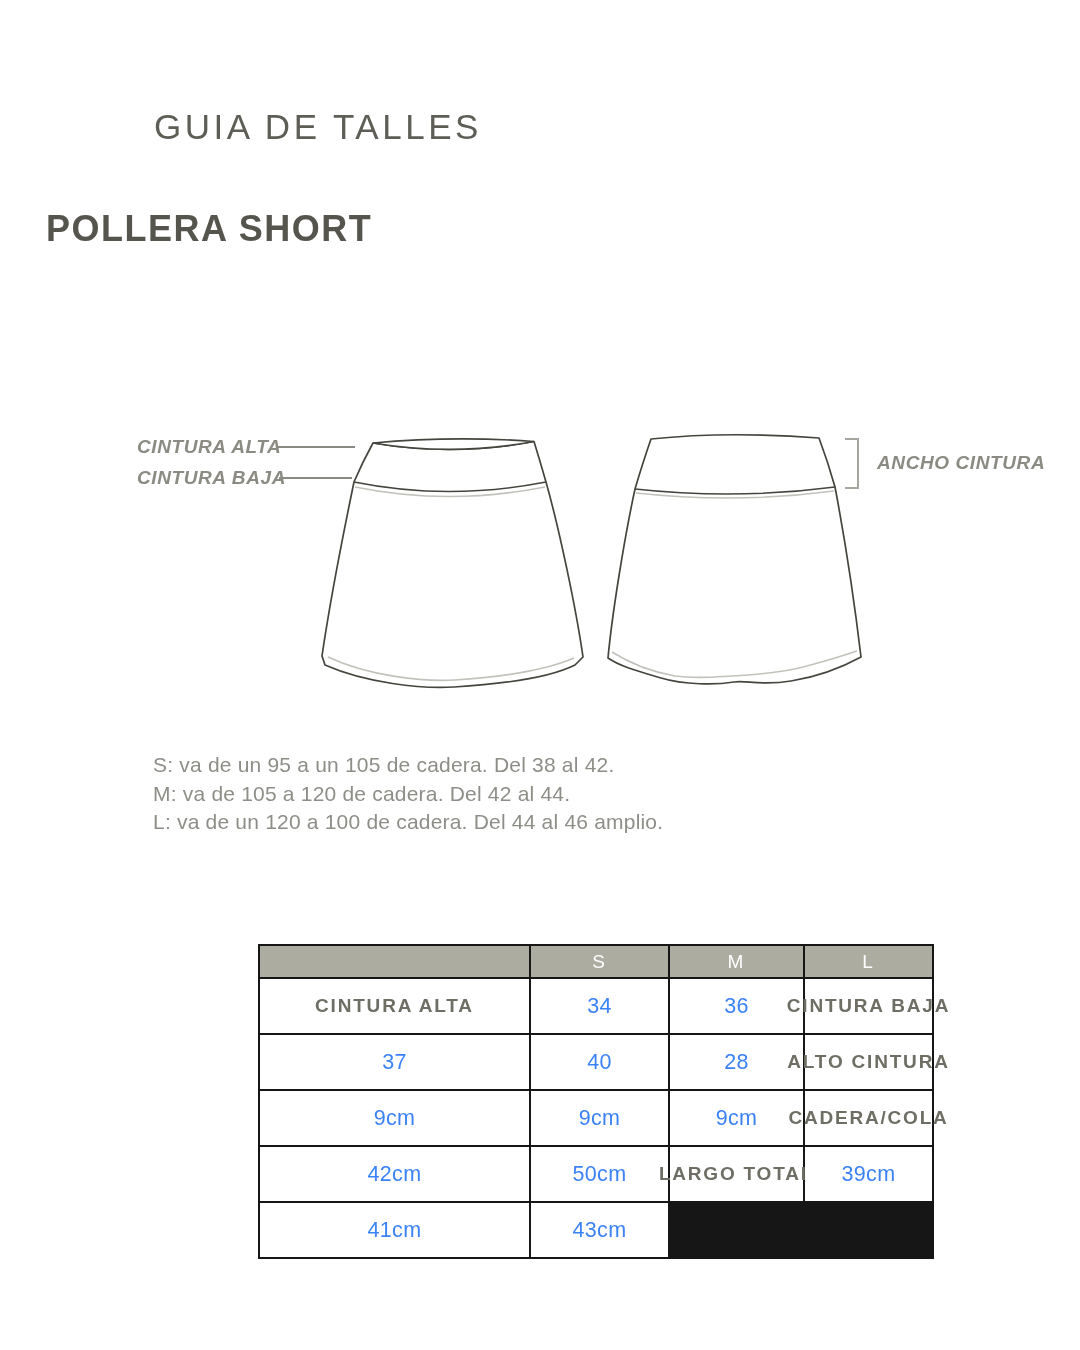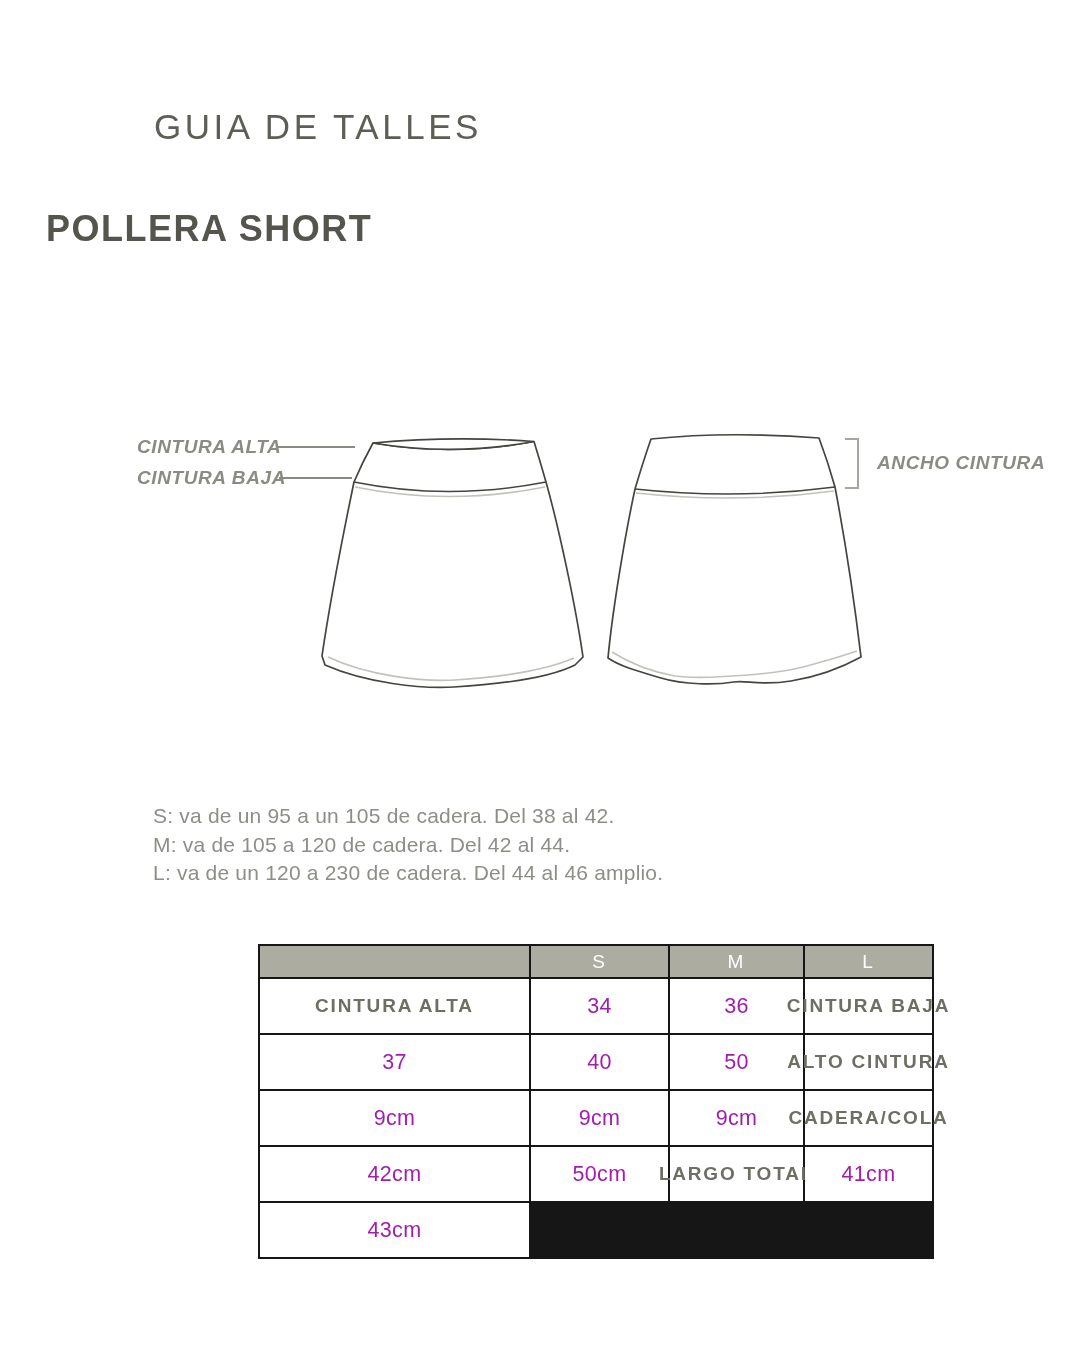--- a/index.html
+++ b/index.html
@@ -47,21 +47,21 @@
     letter-spacing: 0.6px;
     color: #8b8b83;
     white-space: nowrap;
   }
   .lbl-cintura-alta { left: 91px;  top: 436px; }
   .lbl-cintura-baja { left: 91px;  top: 467px; }
   .lbl-ancho-cintura { left: 831px; top: 452px; }
   .size-notes {
     position: absolute;
     left: 107px;
-    top: 802px;
+    top: 751px;
     font-size: 21px;
     line-height: 28.5px;
     color: #8e8e88;
     letter-spacing: 0.2px;
   }
   .size-table {
     position: absolute;
     left: 212px;
     top: 944px;
     display: grid;
@@ -85,21 +85,21 @@
     letter-spacing: 2px;
   }
   .cell-label {
     color: #6e6e64;
     font-size: 19px;
     font-weight: 700;
     letter-spacing: 1.8px;
     white-space: nowrap;
   }
   .cell-value {
-    color: #a21caf;
+    color: #3b82f6;
     font-size: 21.5px;
     letter-spacing: 0.3px;
   }
 </style>
 </head>
 <body>
 
 <div class="page">
 
   <div class="eyebrow">GUIA DE TALLES</div>
@@ -132,46 +132,47 @@
     <path d="M 799,439 H 812 V 488 H 799" fill="none" stroke="#a6a69e" stroke-width="2"></path>
   </svg>
 
   <div class="diagram-label lbl-cintura-alta">CINTURA ALTA</div>
   <div class="diagram-label lbl-cintura-baja">CINTURA BAJA</div>
   <div class="diagram-label lbl-ancho-cintura">ANCHO CINTURA</div>
 
   <div class="size-notes">
     <div>S: va de un 95 a un 105 de cadera. Del 38 al 42.</div>
     <div>M: va de 105 a 120 de cadera. Del 42 al 44.</div>
-    <div>L: va de un 120 a 230 de cadera. Del 44 al 46 amplio.</div>
+    <div>L: va de un 120 a 100 de cadera. Del 44 al 46 amplio.</div>
   </div>
 
   <div class="size-table">
 
     <div class="cell cell-header"></div>
     <div class="cell cell-header">S</div>
     <div class="cell cell-header">M</div>
     <div class="cell cell-header">L</div>
 
     <div class="cell cell-label">CINTURA ALTA</div>
     <div class="cell cell-value">34</div>
     <div class="cell cell-value">36</div>
 
     <div class="cell cell-label">CINTURA BAJA</div>
     <div class="cell cell-value">37</div>
     <div class="cell cell-value">40</div>
-    <div class="cell cell-value">50</div>
+    <div class="cell cell-value">28</div>
 
     <div class="cell cell-label">ALTO CINTURA</div>
     <div class="cell cell-value">9cm</div>
     <div class="cell cell-value">9cm</div>
     <div class="cell cell-value">9cm</div>
 
     <div class="cell cell-label">CADERA/COLA</div>
     <div class="cell cell-value">42cm</div>
     <div class="cell cell-value">50cm</div>
 
     <div class="cell cell-label">LARGO TOTAL</div>
+    <div class="cell cell-value">39cm</div>
     <div class="cell cell-value">41cm</div>
     <div class="cell cell-value">43cm</div>
   </div>
 
 </div>
 
 </body></html>

